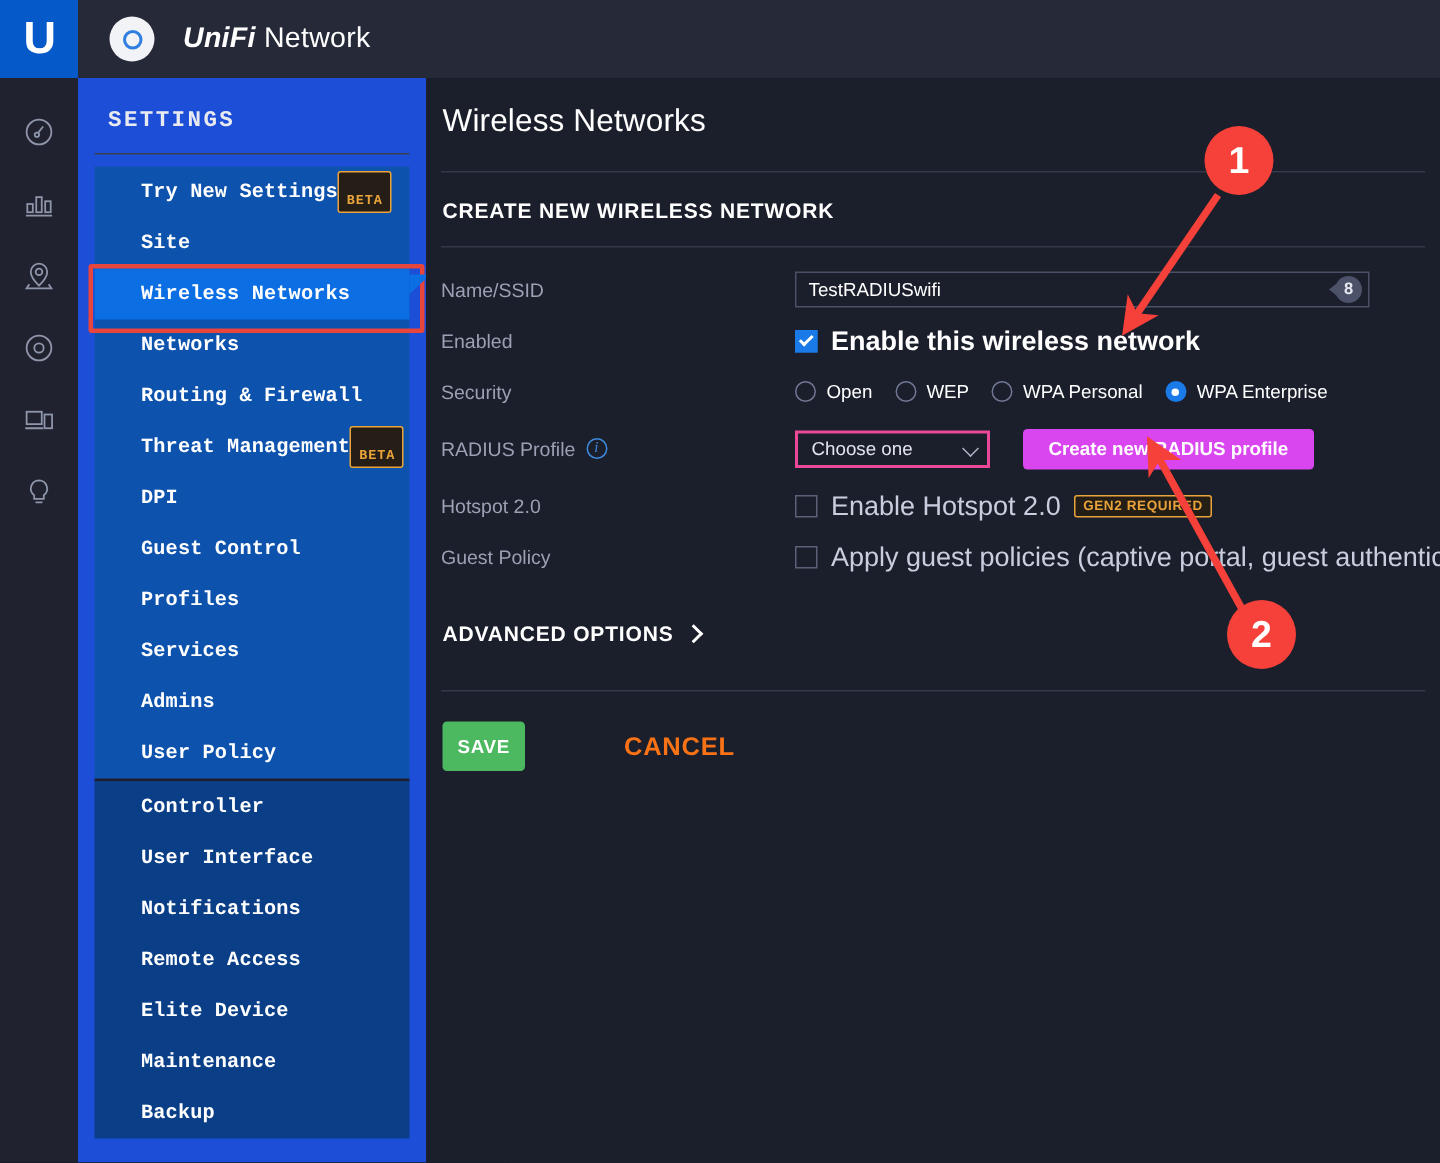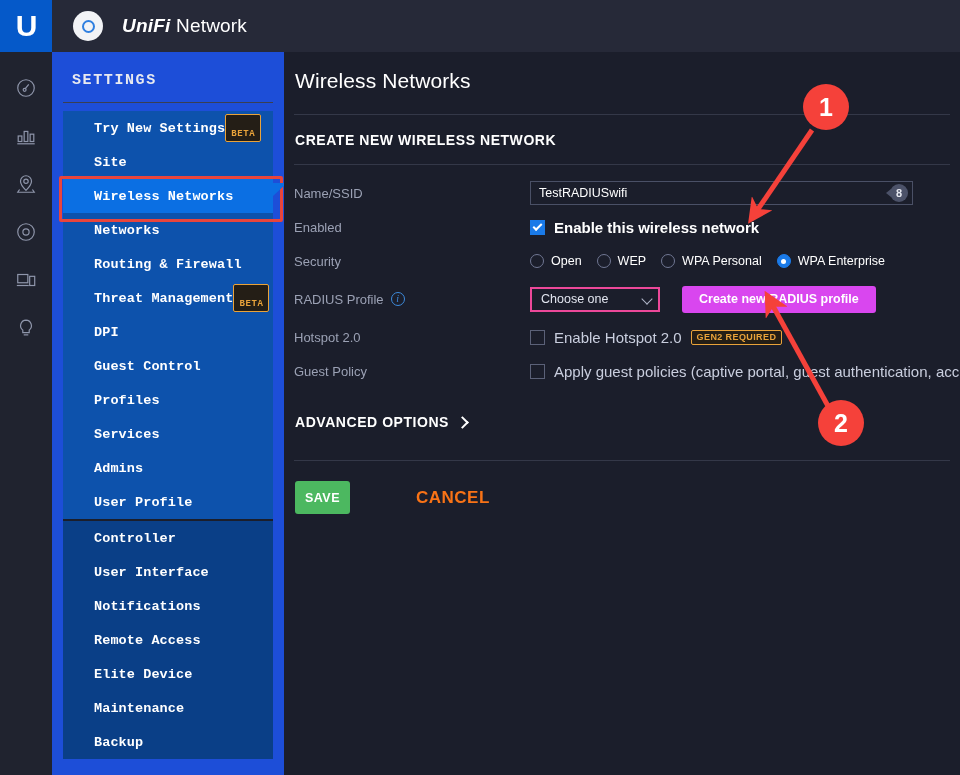--- a/index.html
+++ b/index.html
@@ -285,21 +285,21 @@
     border-color: #1a7ae8;
   }
   .cb .tick {
     width: 9px; height: 5px;
     border-left: 2px solid #fff;
     border-bottom: 2px solid #fff;
     transform: rotate(-45deg) translate(1px, -1px);
   }
   .cb-label {
     color: #ffffff;
-    font-size: 15px;
+    font-size: 18px;
     font-weight: bold;
     margin-left: 9px;
     white-space: nowrap;
   }
   .cb-label.normal { font-weight: normal; color: #c9cede; }
 
   
   .radios { display: flex; align-items: center; gap: 0; }
   .radio-opt {
     display: flex;
@@ -566,21 +566,21 @@
       <div class="nav-item">
         <span>Profiles</span>
       </div>
       <div class="nav-item">
         <span>Services</span>
       </div>
       <div class="nav-item">
         <span>Admins</span>
       </div>
       <div class="nav-item">
-        <span>User Profile</span>
+        <span>User Policy</span>
       </div>
     </div>
 
     <div class="nav-sep"></div>
 
     <div class="nav-group group-2">
       <div class="nav-item">
         <span>Controller</span>
       </div>
       <div class="nav-item">

